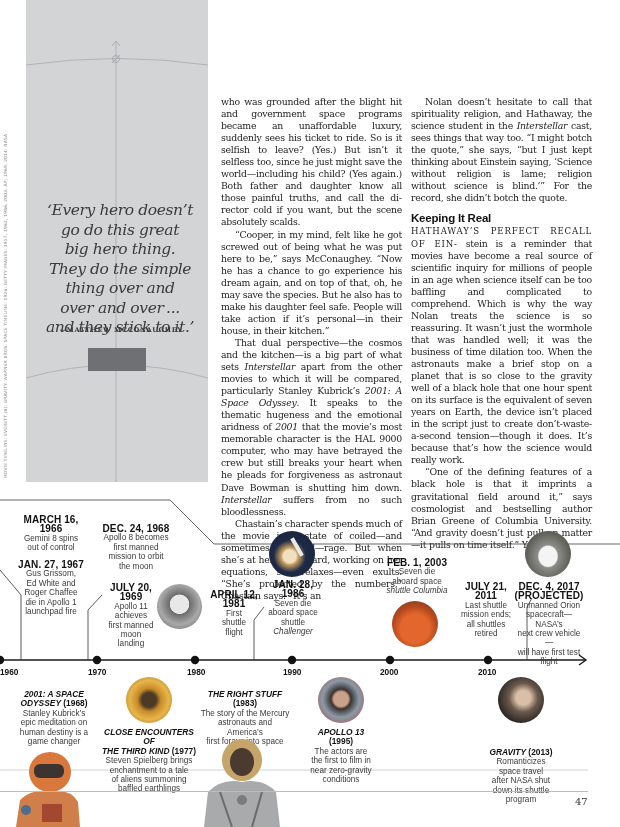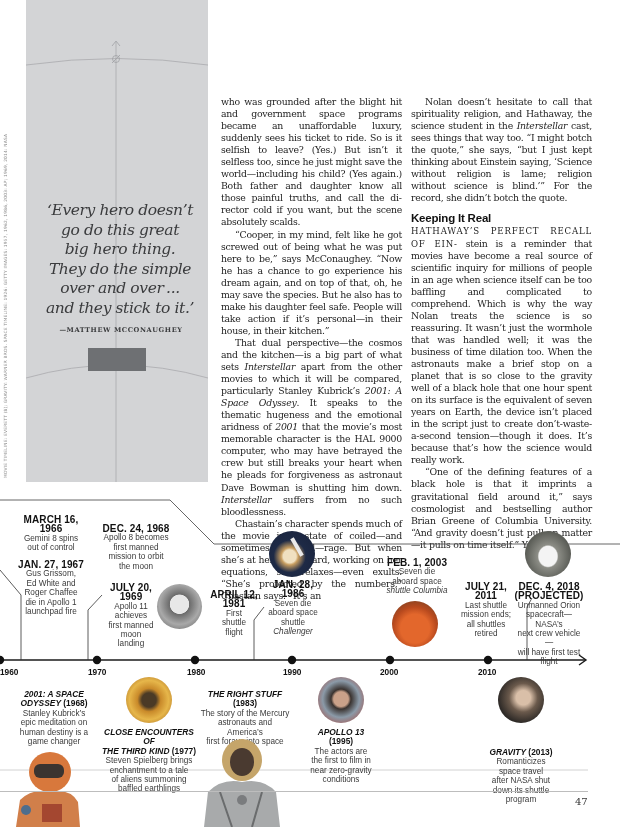--- a/index.html
+++ b/index.html
@@ -65,20 +65,21 @@
     <line x1="90" y1="42" x2="90" y2="482" stroke="#a9aaad" stroke-width="0.8"></line>
     <path d="M86 46 L90 41 L94 46" fill="none" stroke="#a0a1a4" stroke-width="0.8"></path>
     <circle cx="90" cy="59" r="3.5" fill="none" stroke="#a0a1a4" stroke-width="0.8"></circle>
     <line x1="86" y1="63" x2="94" y2="55" stroke="#a0a1a4" stroke-width="0.8"></line>
   </svg>
   <div class="pullquote">
     <div>‘Every hero doesn’t</div>
     <div>go do this great</div>
     <div>big hero thing.</div>
     <div>They do the simple</div>
+    <div>thing over and</div>
     <div>over and over ...</div>
     <div>and they stick to it.’</div>
   </div>
   <div class="pq-attrib">—MATTHEW MCCONAUGHEY</div>
   <div class="pq-block"></div>
 </div>
 
 <div class="credit">MOVIE TIMELINE: EVERETT (8); GRAVITY: WARNER BROS. SPACE TIMELINE: 1926: GETTY IMAGES: 1957, 1962, 1986, 2003: AP; 1969, 2014: NASA</div>
 
 <div class="col c1" id="col1">
@@ -180,21 +181,21 @@
   </div>
 <div class="ev" style="left:458px; top:582px; width:56px;">
     <div class="d">JULY 21,</div>
     <div class="d">2011</div>
     <div class="t">Last shuttle</div>
     <div class="t">mission ends;</div>
     <div class="t">all shuttles</div>
     <div class="t">retired</div>
   </div>
 <div class="ev" style="left:514px; top:582px; width:70px;">
-    <div class="d">DEC. 4, 2018</div>
+    <div class="d">DEC. 4, 2017</div>
     <div class="d">(PROJECTED)</div>
     <div class="t">Unmanned Orion</div>
     <div class="t">spacecraft—NASA’s</div>
     <div class="t">next crew vehicle—</div>
     <div class="t">will have first test</div>
     <div class="t">flight</div>
   </div>
 
 <div class="photo ph-apollo11"></div>
 <div class="photo ph-challenger"></div>

